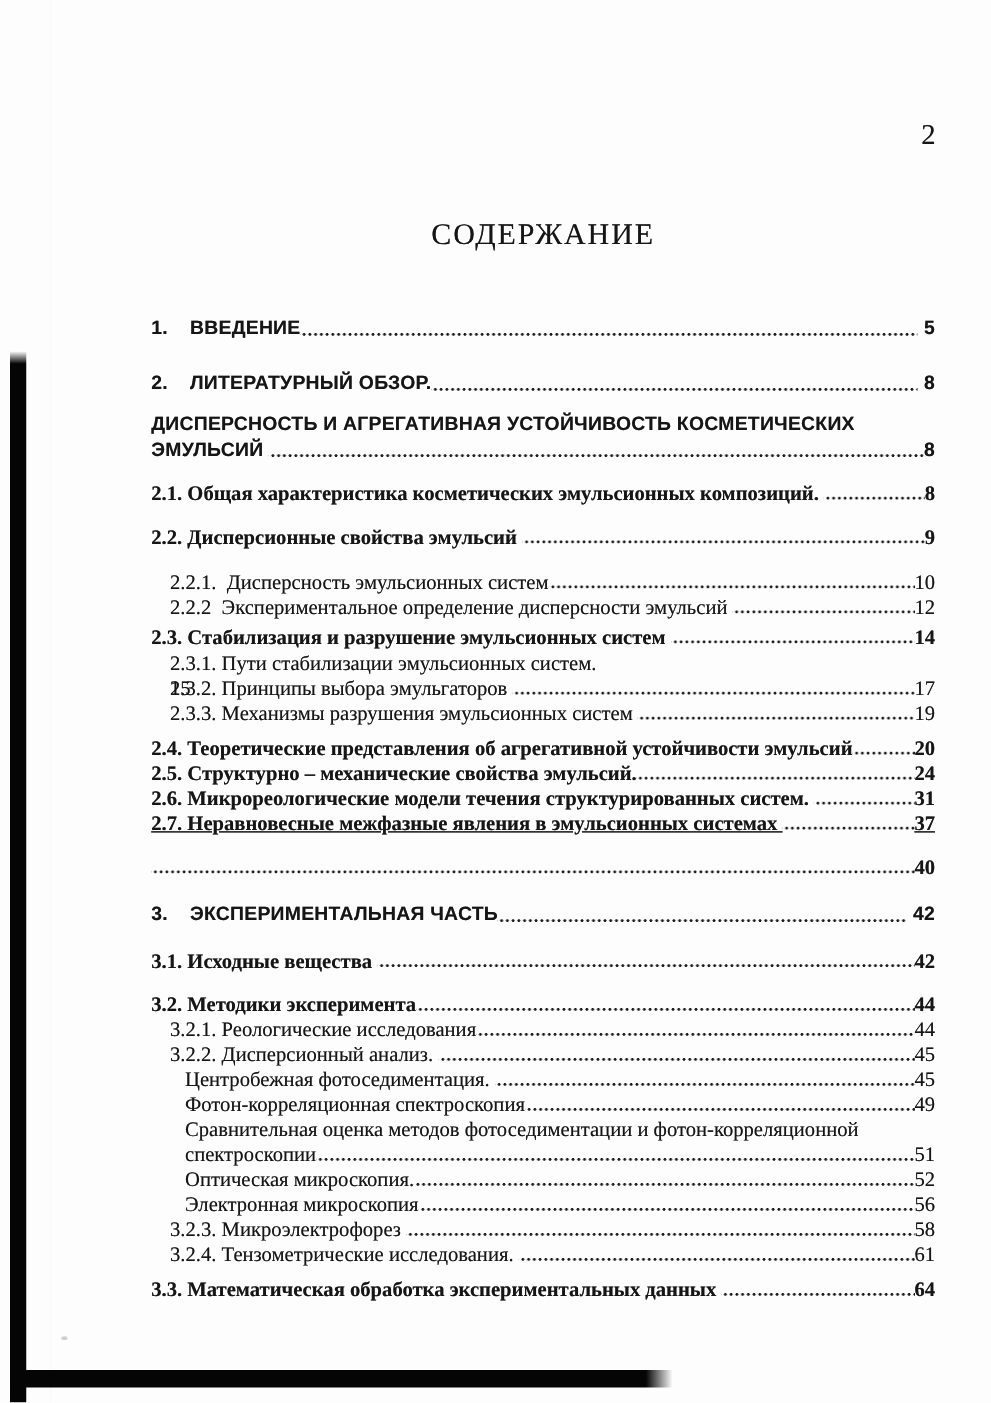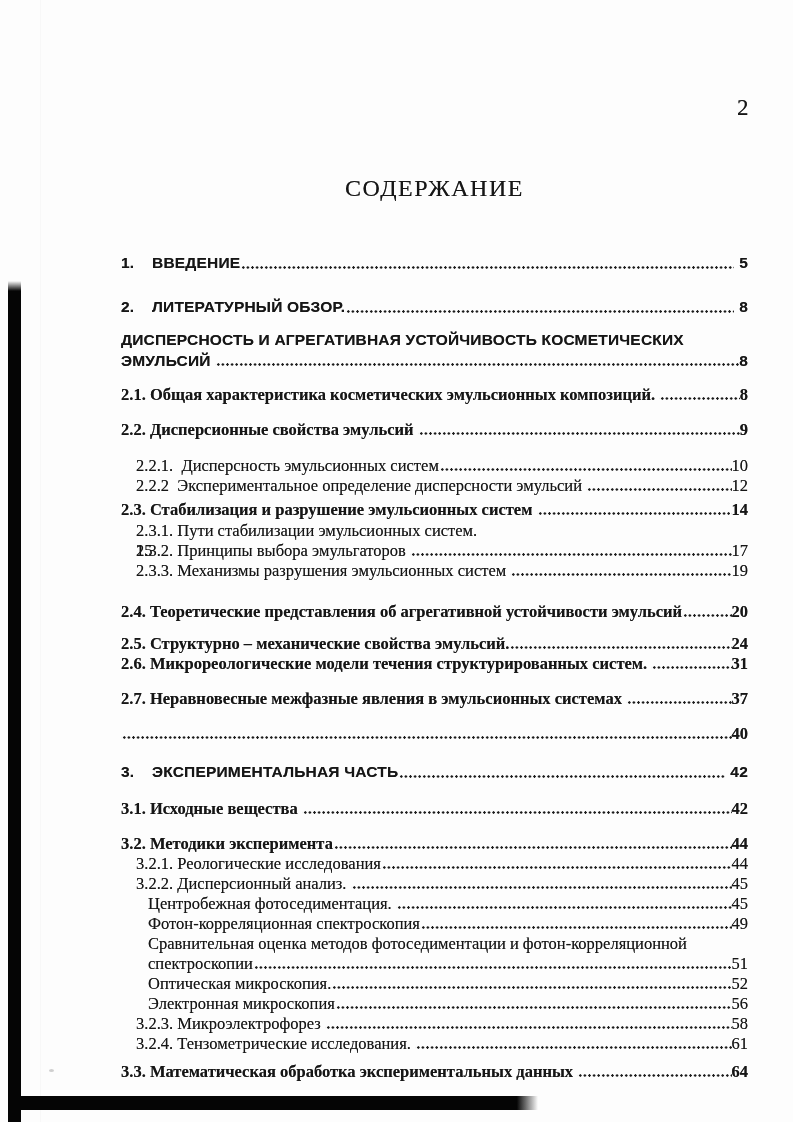--- a/index.html
+++ b/index.html
@@ -142,39 +142,39 @@
     <span class="t">2.3.2. Принципы выбора эмульгаторов </span>
     <span class="dots"></span>
     <span class="pg">17</span>
   </div>
       <div class="row sub">
 
     <span class="t">2.3.3. Механизмы разрушения эмульсионных систем </span>
     <span class="dots"></span>
     <span class="pg">19</span>
   </div>
-      <div class="row sec" style="margin-top: 21px;">
+      <div class="row sec" style="margin-top: 8px;">
 
     <span class="t">2.4. Теоретические представления об агрегативной устойчивости эмульсий</span>
     <span class="dots"></span>
     <span class="pg">20</span>
   </div>
-      <div class="row sec" style="margin-top: 12px;">
+      <div class="row sec" style="margin-top: 0;">
 
     <span class="t">2.5. Структурно – механические свойства эмульсий.</span>
     <span class="dots"></span>
     <span class="pg">24</span>
   </div>
       <div class="row sec" style="">
 
     <span class="t">2.6. Микрореологические модели течения структурированных систем. </span>
     <span class="dots"></span>
     <span class="pg">31</span>
   </div>
-      <div class="row sec" style="margin-top: 15px;">
+      <div class="row sec" style=" text-decoration: underline;">
 
     <span class="t">2.7. Неравновесные межфазные явления в эмульсионных системах </span>
     <span class="dots"></span>
     <span class="pg">37</span>
   </div>
       <div class="row sec" style="margin-top: 15px;">
 
     <span class="dots"></span>
     <span class="pg">40</span>
   </div>

